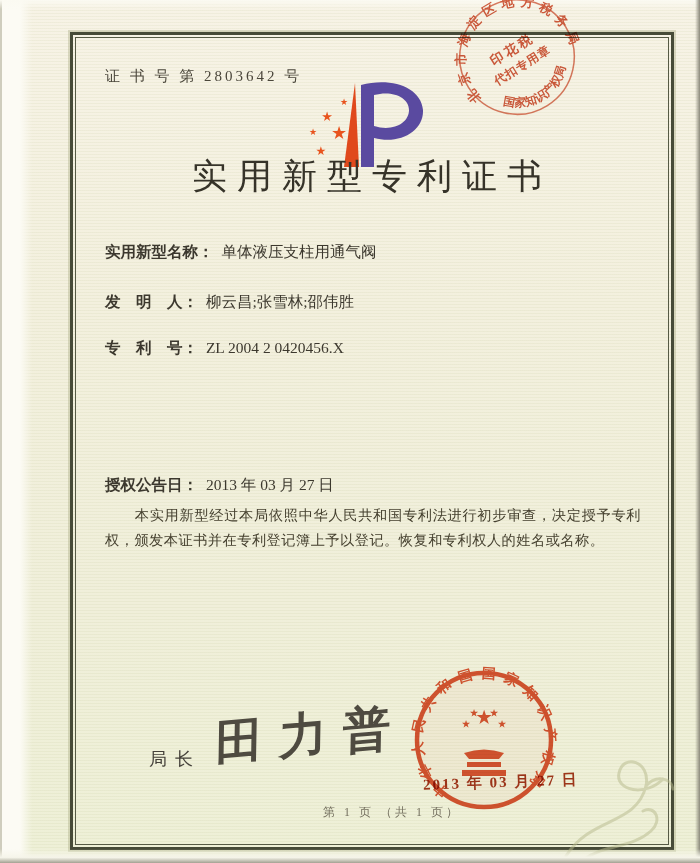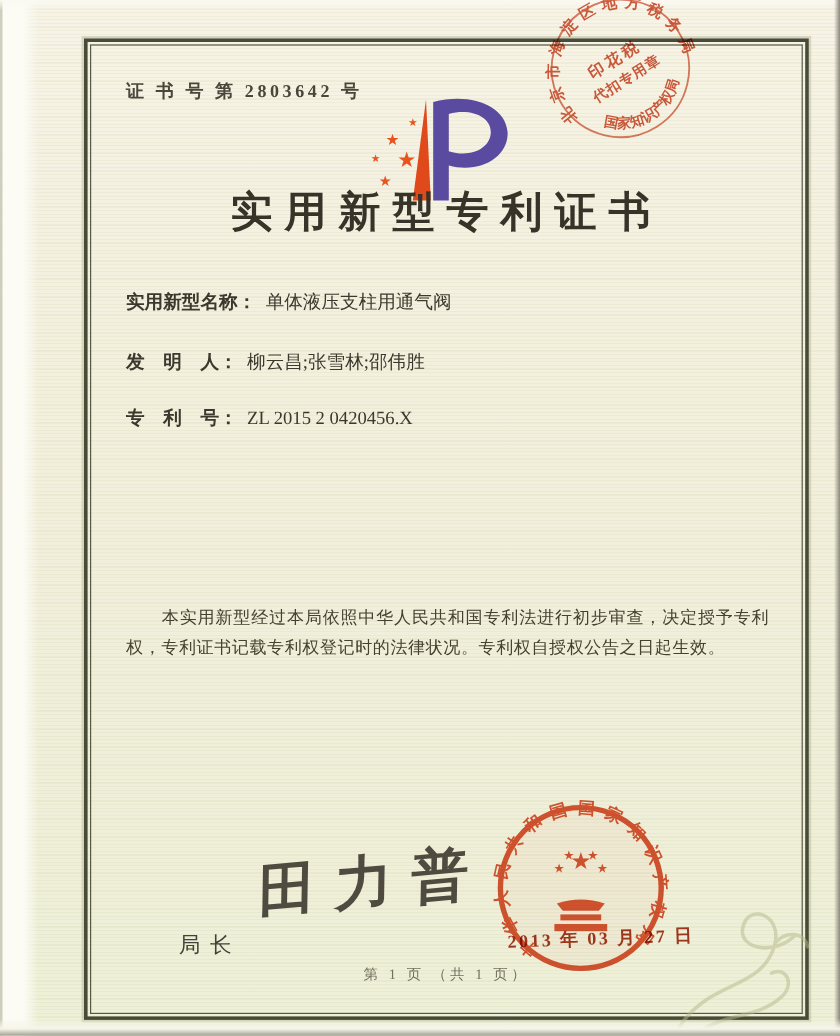--- a/index.html
+++ b/index.html
@@ -23,56 +23,56 @@
   .frame{
     position:absolute;left:70px;top:32px;width:598px;height:812px;
     border:3px solid #474b38;
     box-shadow:0 0 0 2px rgba(160,164,120,0.35);
   }
   .frame::before{
     content:"";position:absolute;inset:2px;border:1px solid #565a45;pointer-events:none;
   }
 
   .cert-number{position:absolute;left:32px;top:32px;font-size:15px;letter-spacing:3px;
-    color:#4a463a;font-weight:700;}
+    color:#4a463a;font-weight:400;}
 
   .logo{position:absolute;left:224px;top:44px;width:140px;height:92px;}
   .logo svg{width:100%;height:100%;}
   .logo text{font-family:"DejaVu Sans",sans-serif;}
 
   .title{position:absolute;left:0;top:118px;width:100%;text-align:center;
-    font-size:35px;font-weight:700;letter-spacing:10px;color:#363329;}
+    font-size:35px;font-weight:400;letter-spacing:10px;color:#363329;}
 
   .field-row{position:absolute;left:32px;font-size:15.5px;white-space:nowrap;}
   .field-label{font-weight:700;color:#3c382e;}
   .field-value{font-weight:500;color:#3c382e;margin-left:4px;}
 
   .body-text{position:absolute;left:32px;top:468px;width:536px;
     font-size:14.2px;line-height:25px;text-align:justify;color:#45402f;}
   .body-text p{margin:0;text-indent:2.1em;letter-spacing:0.5px;}
 
-  .sig-title{position:absolute;left:76px;top:712px;font-size:18px;letter-spacing:8px;color:#45413a;margin-top:28px;}
+  .sig-title{position:absolute;left:76px;top:712px;font-size:18px;letter-spacing:8px;color:#45413a;}
   .sig-name{position:absolute;left:142px;top:668px;font-size:48px;letter-spacing:16px;
     color:#39352d;transform:rotate(-5deg) skewX(-6deg);font-weight:600;opacity:.88;
     font-family:"Liberation Serif",serif;}
 
   .office-seal{position:absolute;left:336px;top:630px;width:150px;height:150px;
     mix-blend-mode:multiply;opacity:.95;}
   .office-seal text{font-weight:700;}
   .seal-date{position:absolute;left:350px;top:738px;font-size:15px;font-weight:700;
     letter-spacing:2px;color:#a93a20;transform:rotate(-2deg);z-index:6;mix-blend-mode:multiply;}
 
   .tax-stamp{position:absolute;left:448px;top:-12px;width:138px;height:138px;
     transform:rotate(-32deg);mix-blend-mode:multiply;opacity:.92;z-index:5;}
   .tax-stamp text{font-weight:600;}
 
   .watermark{position:absolute;left:478px;top:696px;width:125px;height:135px;opacity:.5;}
 
   .footer{position:absolute;left:0;top:769px;width:100%;text-align:center;
-    font-size:12px;letter-spacing:3px;color:#74705f;}
+    font-size:12px;letter-spacing:3px;color:#74705f;padding-left:20px;}
 </style>
 </head>
 <body>
 
 <div class="page">
   <div class="scan-edge-left"></div>
   <div class="scan-edge-top"></div>
 
   <div class="frame">
 
@@ -96,25 +96,29 @@
     <div class="field-row" style="top:207px">
       <span class="field-label">实用新型名称：</span>
       <span class="field-value">单体液压支柱用通气阀</span>
     </div>
     <div class="field-row" style="top:257px">
       <span class="field-label">发　明　人：</span>
       <span class="field-value">柳云昌;张雪林;邵伟胜</span>
     </div>
     <div class="field-row" style="top:303px">
       <span class="field-label">专　利　号：</span>
-      <span class="field-value">ZL 2015 2 0420456.X</span>
+      <span class="field-value">ZL 2004 2 0420456.X</span>
+    </div>
+    <div class="field-row" style="top:440px">
+      <span class="field-label">授权公告日：</span>
+      <span class="field-value">2013 年 03 月 27 日</span>
     </div>
 
     <div class="body-text">
-      <p>本实用新型经过本局依照中华人民共和国专利法进行初步审查，决定授予专利权，专利证书记载专利权登记时的法律状况。专利权自授权公告之日起生效。</p>
+      <p>本实用新型经过本局依照中华人民共和国专利法进行初步审查，决定授予专利权，颁发本证书并在专利登记簿上予以登记。恢复和专利权人的姓名或名称。</p>
     </div>
 
     <div class="sig-title">局长</div>
     <div class="sig-name">田力普</div>
 
     <div class="office-seal">
       <svg viewBox="0 0 150 150">
         <defs>
           <path id="sealRing" d="M 39.4,125.8 A 62,62 0 1 1 110.6,125.8"></path>
         </defs>

